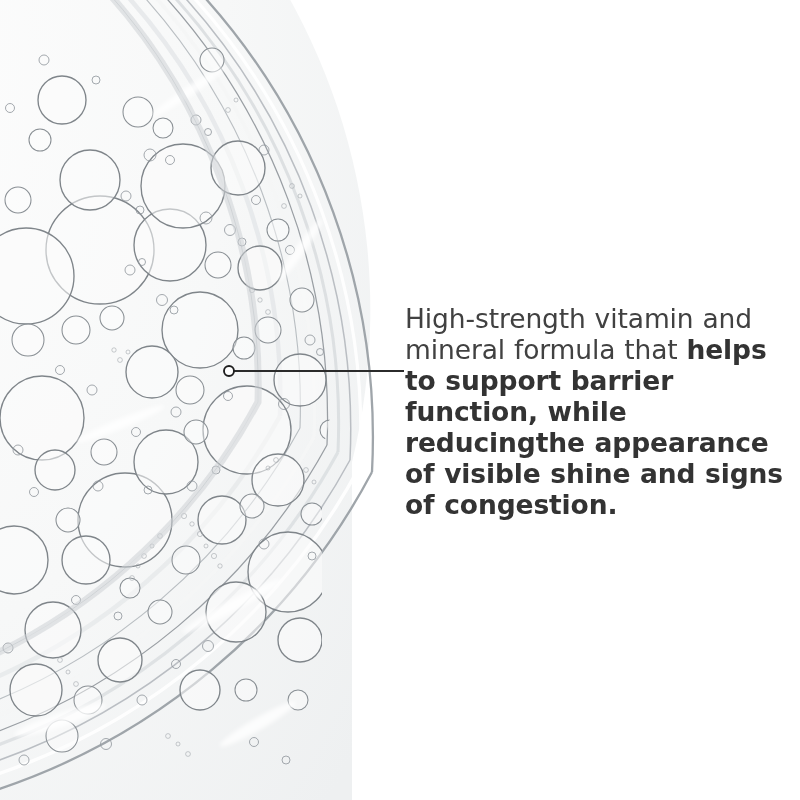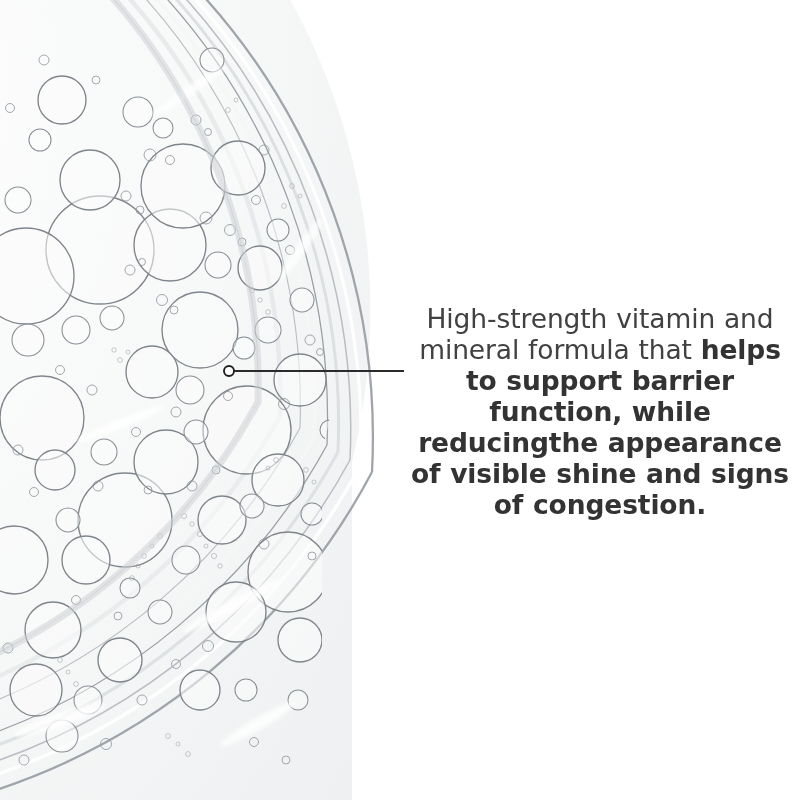--- a/index.html
+++ b/index.html
@@ -22,21 +22,20 @@
   #annotation{
     position:absolute;
     left:405px;
     top:303px;
     width:390px;
     color:#3d3d3d;
     font-size:26.5px;
     line-height:31px;
     letter-spacing:-0.1px;
     word-spacing:0.5px;
-    text-align:center;
   }
   #annotation .reg{font-weight:400;color:#414141;}
   #annotation .bold{font-weight:700;color:#333333;}
 </style>
 </head>
 <body>
 
 <div id="stage">
 
   <div id="photo">

